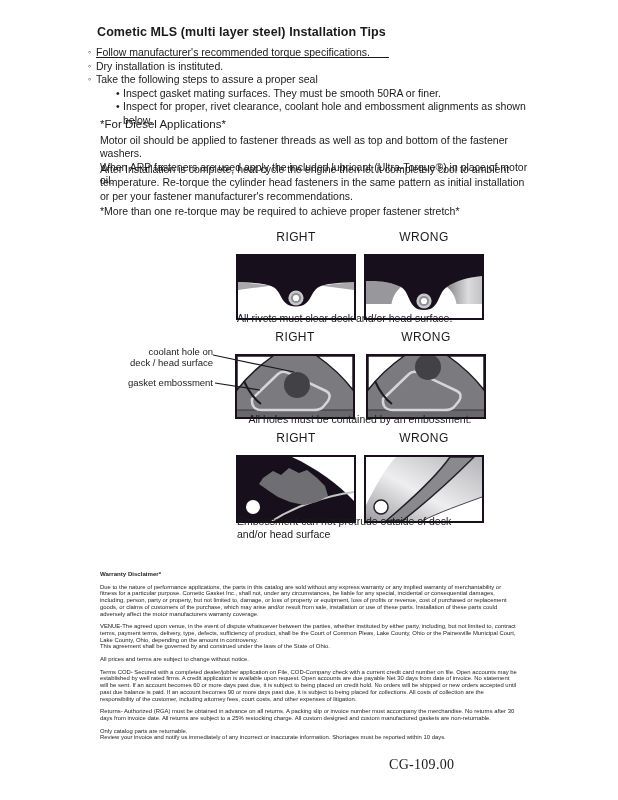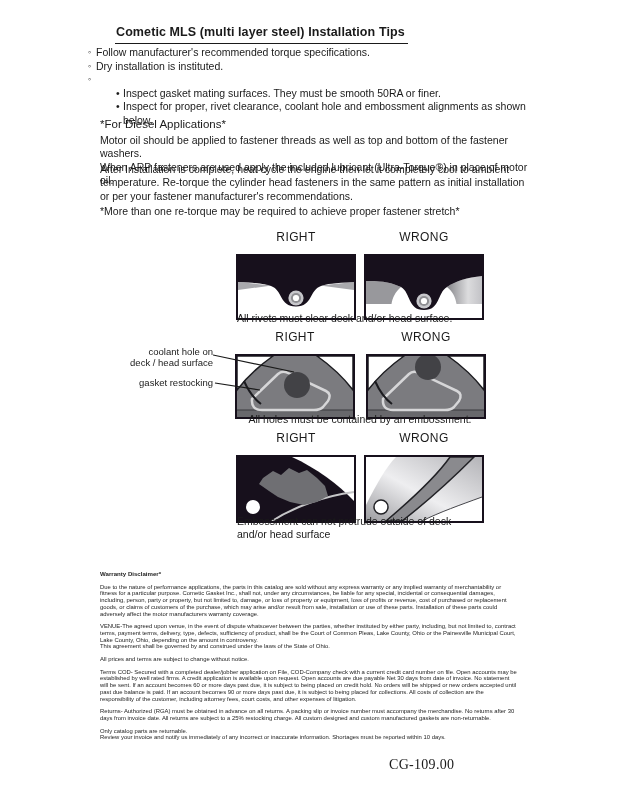--- a/index.html
+++ b/index.html
@@ -3,22 +3,22 @@
 <meta charset="utf-8">
 <style>
   html,body { margin:0; padding:0; background:#ffffff; }
   .page {
     position:relative; width:618px; height:800px; background:#ffffff;
     font-family:"Liberation Sans","DejaVu Sans",sans-serif; color:#1a1a1a;
     overflow:hidden;
   }
   .abs { position:absolute; }
   .title {
-    left:115px; top:25px; font-size:12.5px; font-weight:bold;
-    border-bottom:1.6px solid #1a1a1a; padding:0 3px 4px 1px; letter-spacing:0.1px;
+    left:96px; top:25px; font-size:12.5px; font-weight:bold;
+    border-bottom:1.6px solid #1a1a1a; padding:0 3px 18px 1px; letter-spacing:0.1px;
   }
   .bullets { left:88px; top:46px; width:440px; font-size:10.5px; line-height:13.6px; }
   .brow { display:flex; }
   .bmark { width:8px; flex:0 0 8px; font-size:9px; line-height:13.6px; }
   .sub { padding-left:28px; }
   .sub .bmark { width:7px; flex:0 0 7px; font-size:10.5px; }
   .diesel-head { left:100px; top:118px; font-size:11.5px; font-weight:normal; }
   .para { left:100px; width:432px; font-size:10.5px; line-height:13.4px; white-space:pre-line; }
   .p1 { top:134px; }
   .p2 { top:163px; }
@@ -49,20 +49,21 @@
     <div class="brow">
       <span class="bmark">◦</span>
       <span>Follow manufacturer's recommended torque specifications.</span>
     </div>
     <div class="brow">
       <span class="bmark">◦</span>
       <span>Dry installation is instituted.</span>
     </div>
     <div class="brow">
       <span class="bmark">◦</span>
+      <span>Take the following steps to assure a proper seal</span>
     </div>
     <div class="brow sub">
       <span class="bmark">•</span>
       <span>Inspect gasket mating surfaces.  They must be smooth 50RA or finer.</span>
     </div>
     <div class="brow sub">
       <span class="bmark">•</span>
       <span>Inspect for proper, rivet clearance, coolant hole and embossment alignments as shown below.</span>
     </div>
   </div>
@@ -105,21 +106,21 @@
       <circle cx="60" cy="47" r="7.6" fill="#c7c7cb"></circle>
       <circle cx="60" cy="47" r="5.1" fill="#8f8f93"></circle>
       <circle cx="60" cy="47" r="3.1" fill="#ffffff"></circle>
       <rect x="1" y="1" width="118" height="64" fill="none" stroke="#17101c" stroke-width="2"></rect>
     </svg>
   </div>
   <div class="abs caption cap1">All rivets must clear deck and/or head surface.</div>
 
   <div class="abs side-label sl1">coolant hole on
 deck / head surface</div>
-  <div class="abs side-label sl2">gasket restocking</div>
+  <div class="abs side-label sl2">gasket embossment</div>
 
   <div class="abs dblock" style="left:235px; top:330px;">
     <div class="dlabel">RIGHT</div>
     <svg viewBox="0 0 120 65" width="120" height="65">
       <rect x="1" y="1" width="118" height="63" fill="#7b7b7f"></rect>
       <path d="M2,2 H38 C26,10.5 12,23 2,36 Z" fill="#ffffff" stroke="#1c1c20" stroke-width="1.5"></path>
       <path d="M118,2 H82 C94,10.5 108,23 118,36 Z" fill="#ffffff" stroke="#1c1c20" stroke-width="1.5"></path>
       <rect x="2" y="56" width="116" height="7" fill="#68686c"></rect>
       <line x1="2" y1="56" x2="118" y2="56" stroke="#3a3a3e" stroke-width="1"></line>
       <path d="M17,45 L43,20 Q47,16 53,19 L91,37 Q97,40 93,47 L88,53 Q85,56 79,56 L27,56 Q16,56 17,45 Z" fill="none" stroke="#d6d6d8" stroke-width="2.5" stroke-linejoin="round"></path>

